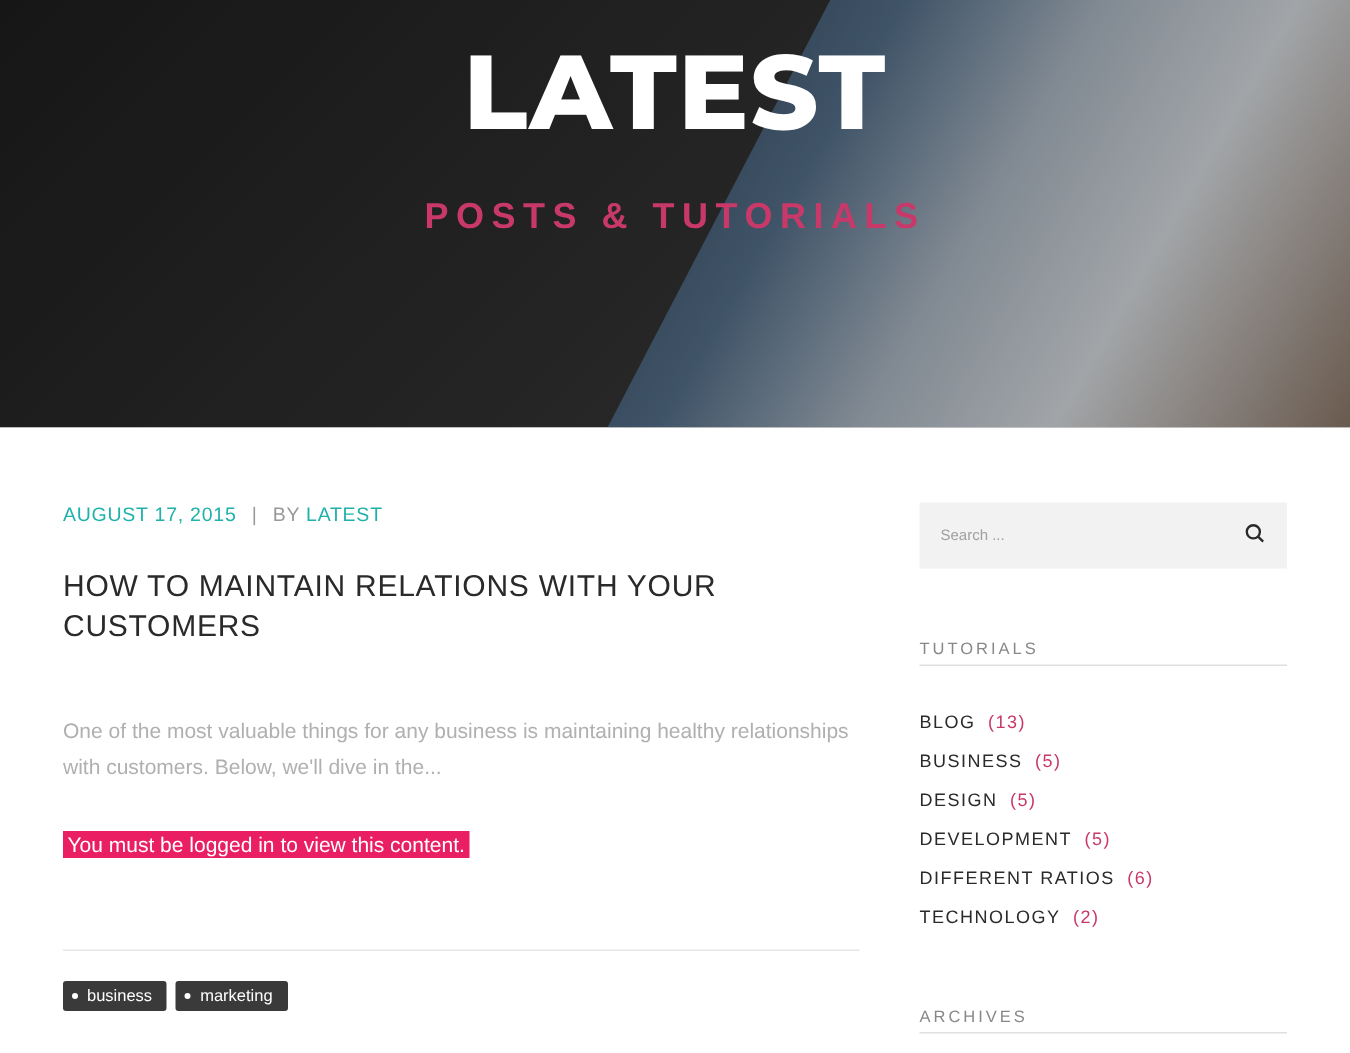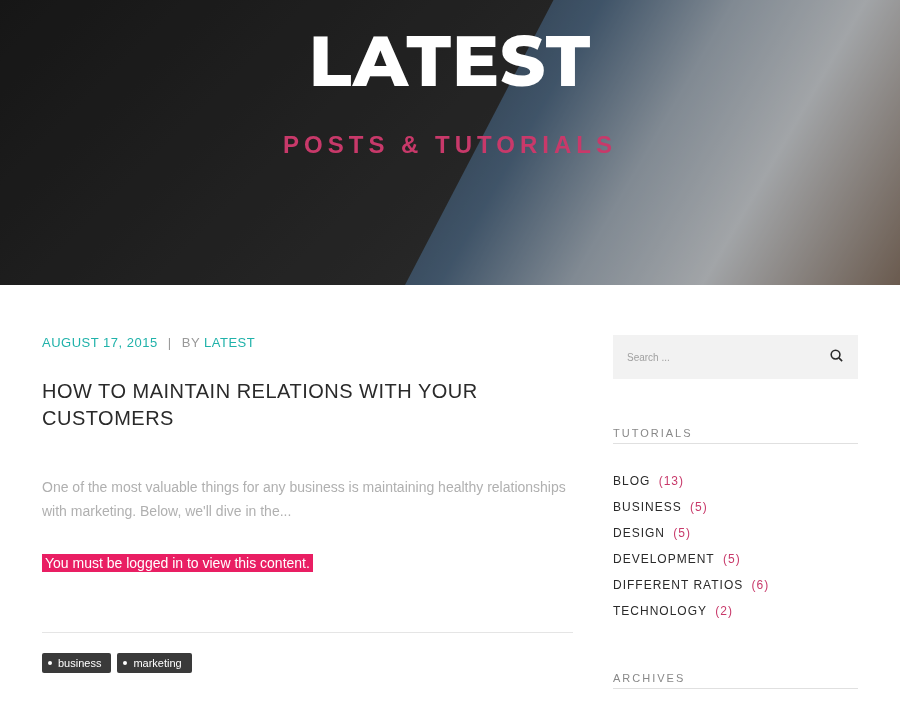--- a/index.html
+++ b/index.html
@@ -52,21 +52,21 @@
 <div class="container">
   <div class="main">
     <div class="meta">
       <span class="meta-date">AUGUST 17, 2015</span>
       <span class="meta-sep">|</span>
       <span class="meta-by">BY</span>
       <span> </span>
       <span class="meta-author">LATEST</span>
     </div>
     <h1 class="post-title">HOW TO MAINTAIN RELATIONS WITH YOUR CUSTOMERS</h1>
-    <p class="excerpt">One of the most valuable things for any business is maintaining healthy relationships with marketing. Below, we'll dive in the...</p>
+    <p class="excerpt">One of the most valuable things for any business is maintaining healthy relationships with customers. Below, we'll dive in the...</p>
     <span class="login-notice">You must be logged in to view this content.</span>
     <hr class="divider">
     <div class="tags" id="tags-container">
         <span class="tag">
           <span class="tag-dot"></span>
           <span>business</span>
         </span>
         <span class="tag">
           <span class="tag-dot"></span>
           <span>marketing</span>

